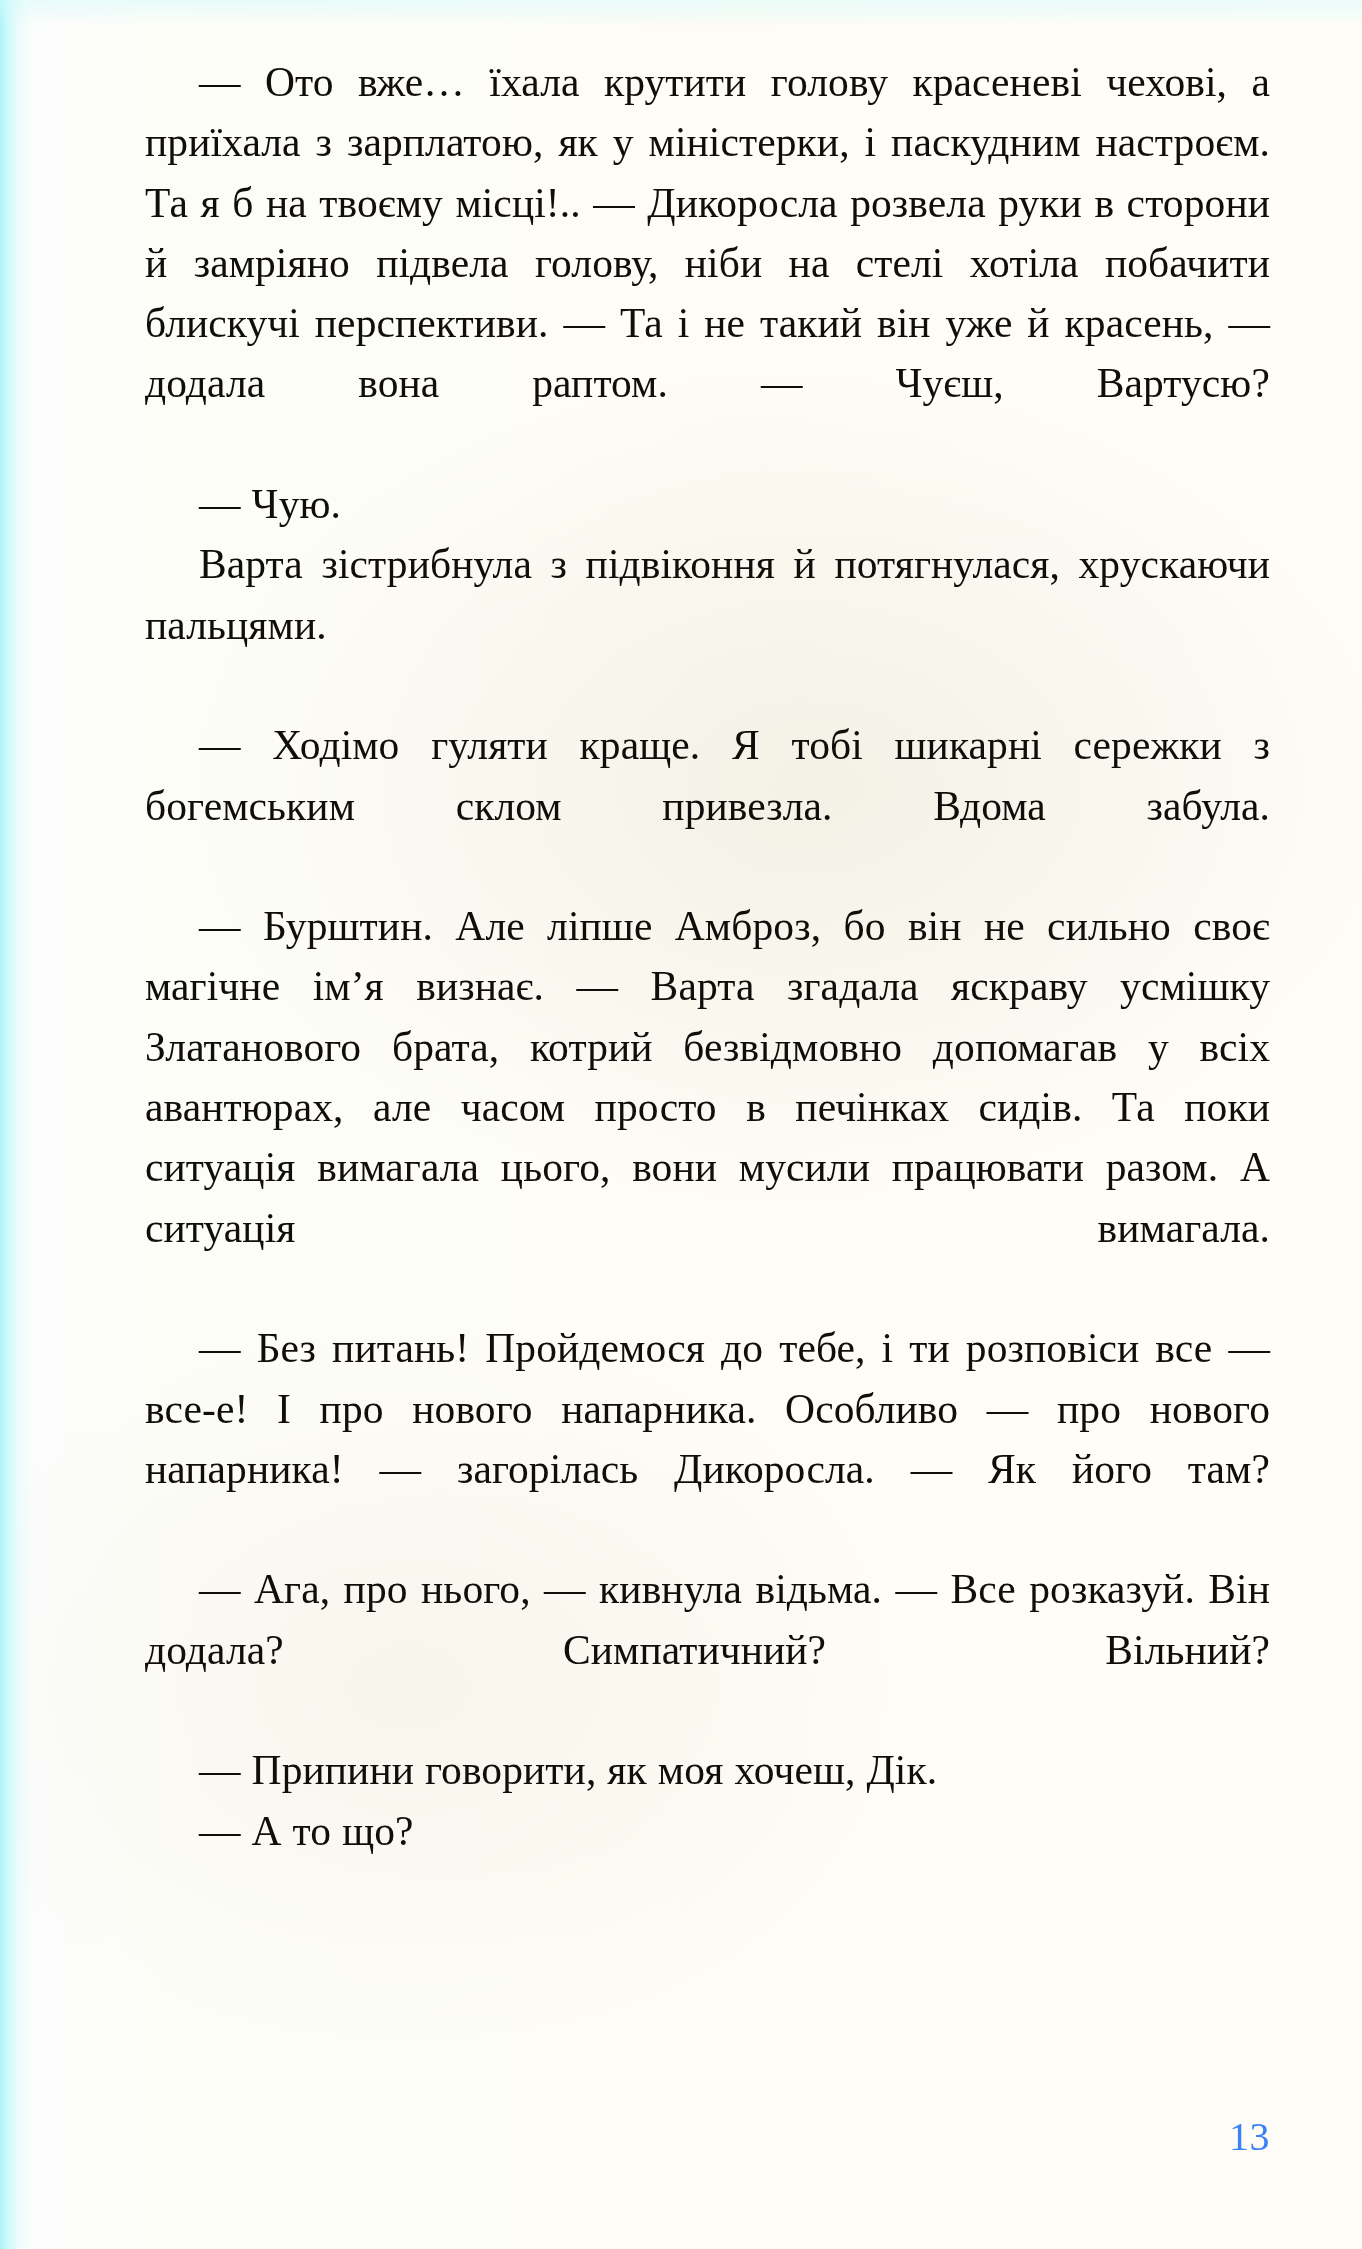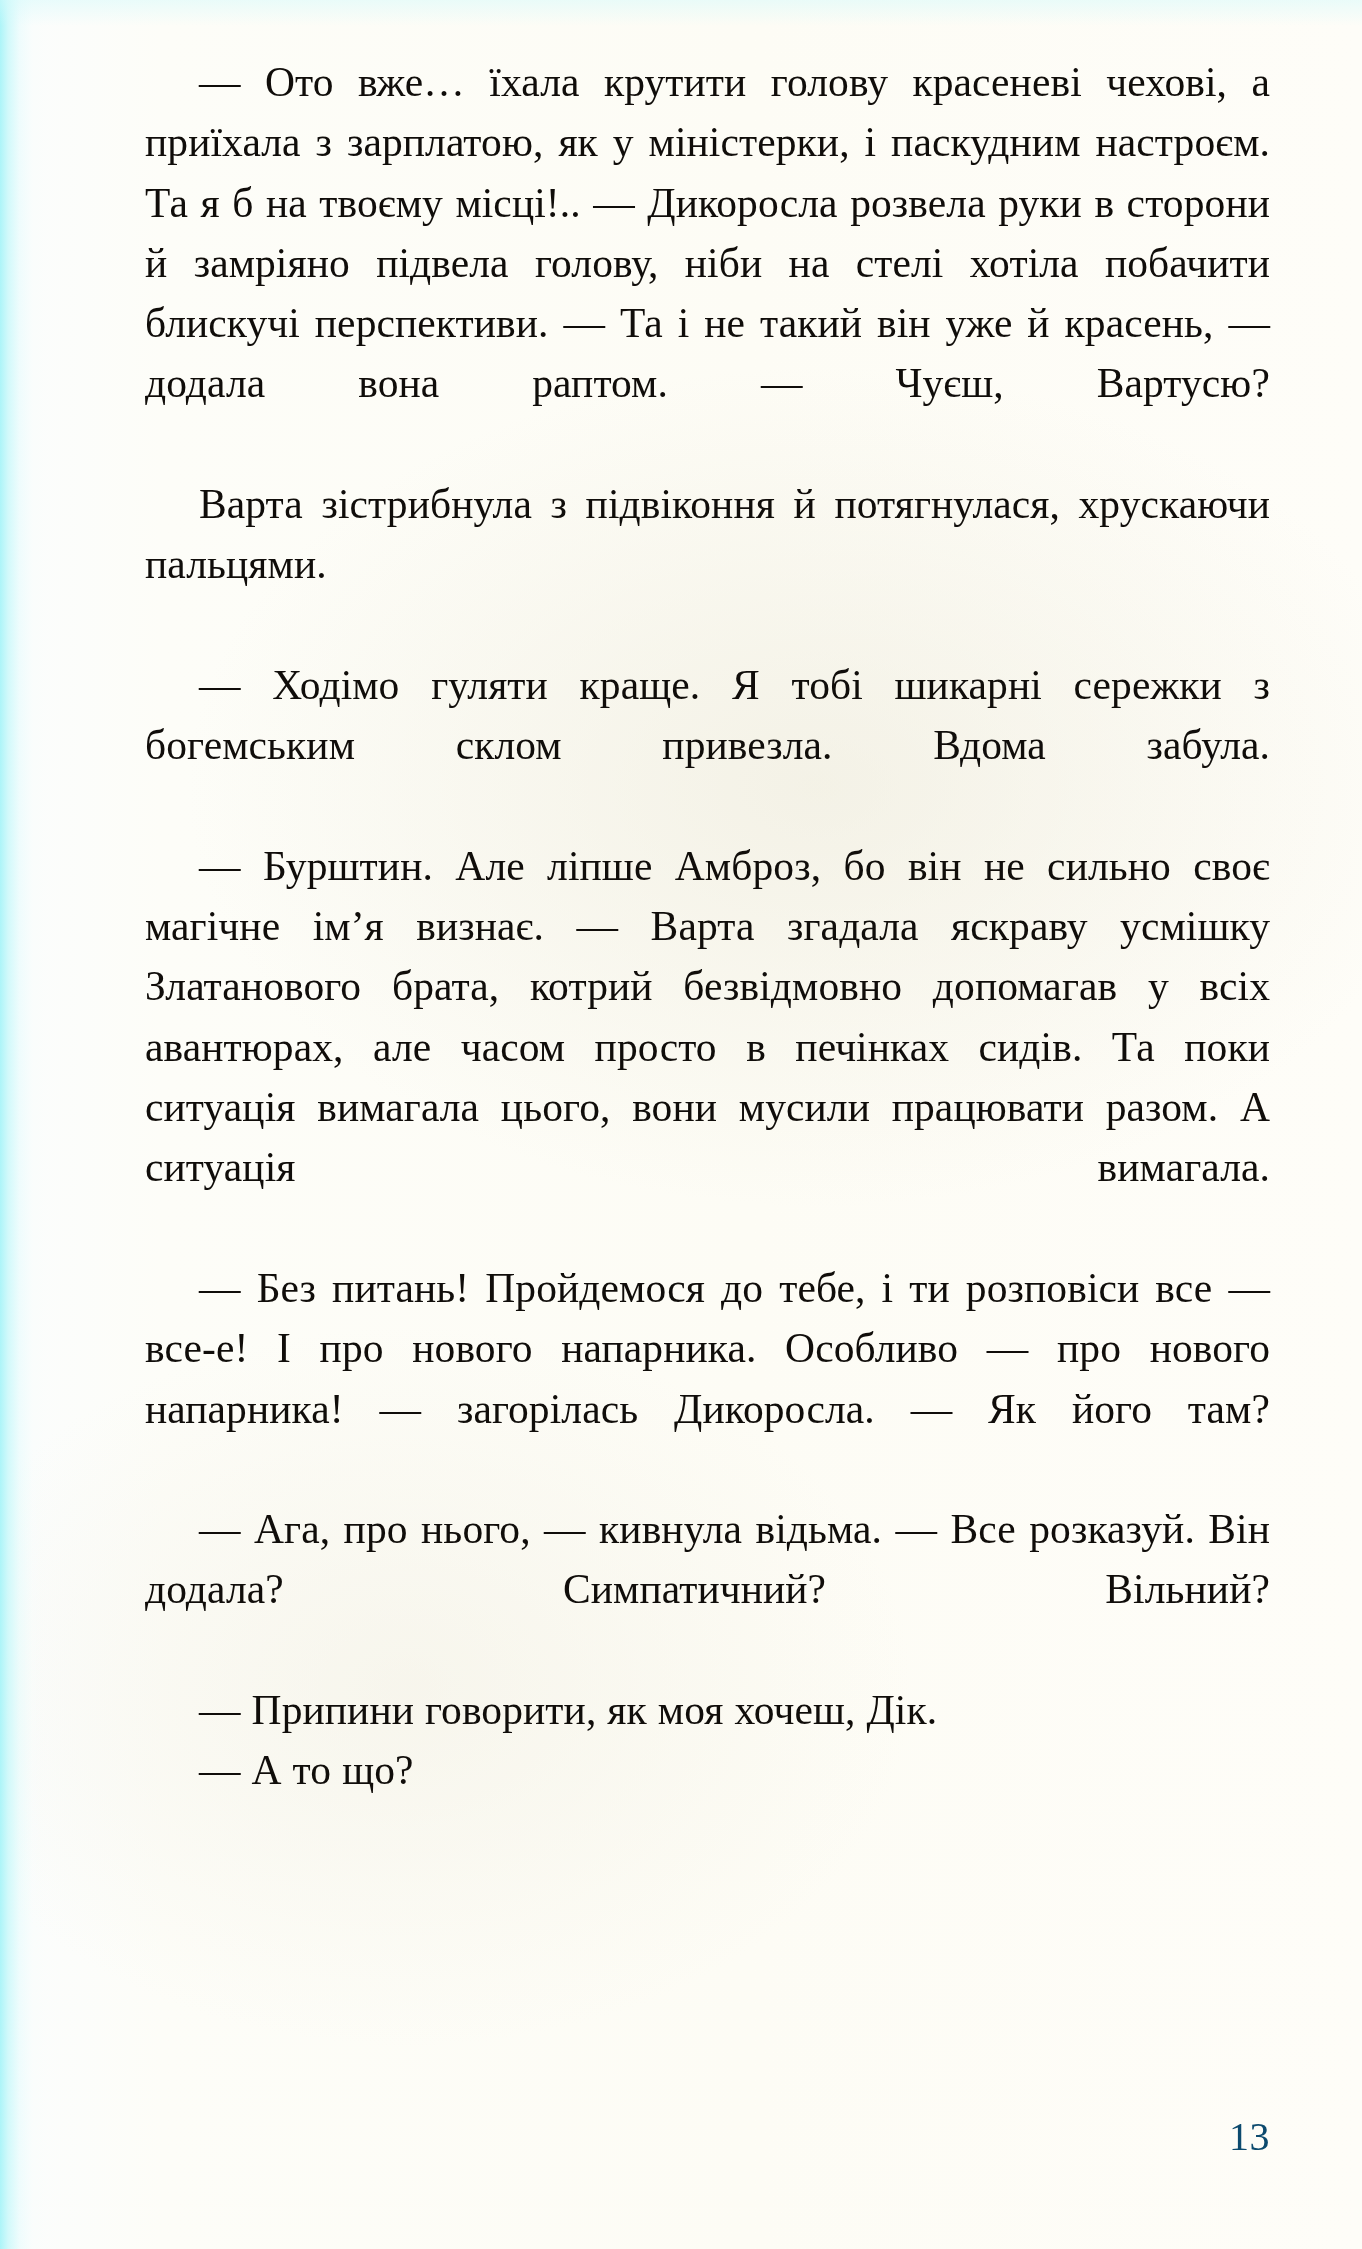--- a/index.html
+++ b/index.html
@@ -80,34 +80,35 @@
   }
 
   #page-number {
     position: absolute;
     right: 92px;
     bottom: 92px;
     font-size: 40px;
     line-height: 1;
     letter-spacing: 0.5px;
     font-family: "Liberation Serif", "DejaVu Serif", serif;
-    color: #0c4a6e;
+    color: #3b82f6;
   }
 </style>
 </head>
 <body>
 
 <div id="page">
 
   <div id="paper-texture"></div>
   <div id="scan-edge-left"></div>
   <div id="scan-edge-top"></div>
 
   <div id="text-column">
     <p class="para stretch">— Ото вже… їхала крутити голову красеневі чехові, а приїхала з зарплатою, як у міністерки, і паскудним настроєм. Та я б на твоєму місці!.. — Дикоросла розвела руки в сторони й замріяно підвела голову, ніби на стелі хотіла побачити блискучі перспективи. — Та і не такий він уже й красень, — додала вона раптом. — Чуєш, Вартусю?</p>
+    <p class="para">— Чую.</p>
     <p class="para stretch">Варта зістрибнула з підвіконня й потягнулася, хрускаючи пальцями.</p>
     <p class="para stretch">— Ходімо гуляти краще. Я тобі шикарні сережки з богемським склом привезла. Вдома забула.</p>
     <p class="para stretch">— Бурштин. Але ліпше Амброз, бо він не сильно своє магічне ім’я визнає. — Варта згадала яскраву усмішку Златанового брата, котрий безвідмовно допомагав у всіх авантюрах, але часом просто в печінках сидів. Та поки ситуація вимагала цього, вони мусили працювати разом. А ситуація вимагала.</p>
     <p class="para stretch">— Без питань! Пройдемося до тебе, і ти розповіси все — все-е! І про нового напарника. Особливо — про нового напарника! — загорілась Дикоросла. — Як його там?</p>
     <p class="para stretch">— Ага, про нього, — кивнула відьма. — Все розказуй. Він додала? Симпатичний? Вільний?</p>
     <p class="para">— Припини говорити, як моя хочеш, Дік.</p>
     <p class="para">— А то що?</p>
   </div>
 
   <div id="page-number">13</div>

